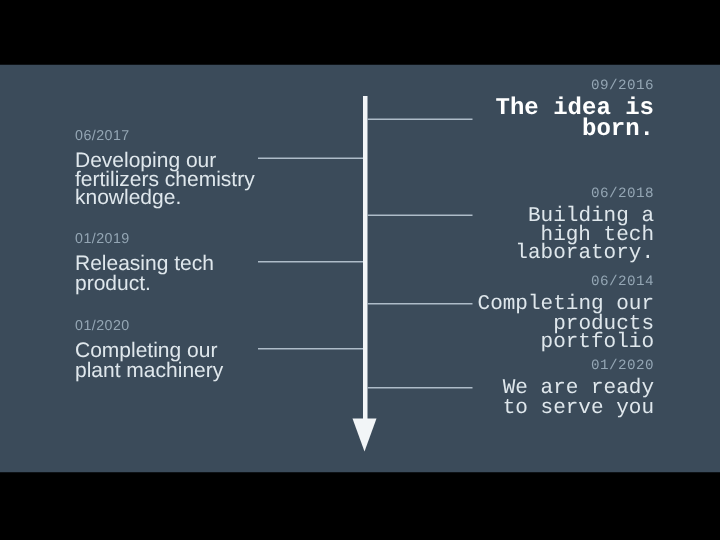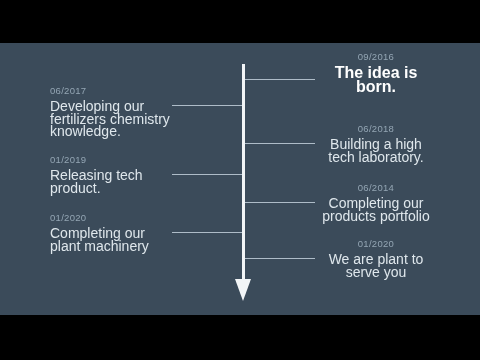--- a/index.html
+++ b/index.html
@@ -69,21 +69,21 @@
     height: 1px;
     background: #aebcc8;
   }
 
   
   .milestone {
     position: absolute;
     width: 120px;
   }
   .milestone.left  { text-align: left; }
-  .milestone.right { text-align: center; }
+  .milestone.right { text-align: right; font-family: Liberation Mono, monospace; }
 
   .date {
     font-size: 9.5px;
     color: #94a6b4;
     letter-spacing: 0.3px;
     line-height: 14px;
     margin: 0 0 2px 0;
   }
   .desc {
     font-size: 14px;
@@ -144,17 +144,17 @@
       <p class="desc">Completing our products portfolio</p>
     </div>
 
     <div class="milestone left" style="left:50px; top:168px;">
       <p class="date">01/2020</p>
       <p class="desc">Completing our plant machinery</p>
     </div>
 
     <div class="milestone right" style="left:316px; top:194px;">
       <p class="date">01/2020</p>
-      <p class="desc">We are plant to serve you</p>
+      <p class="desc">We are ready to serve you</p>
     </div>
 
   </div>
 </div>
 
 </body></html>

